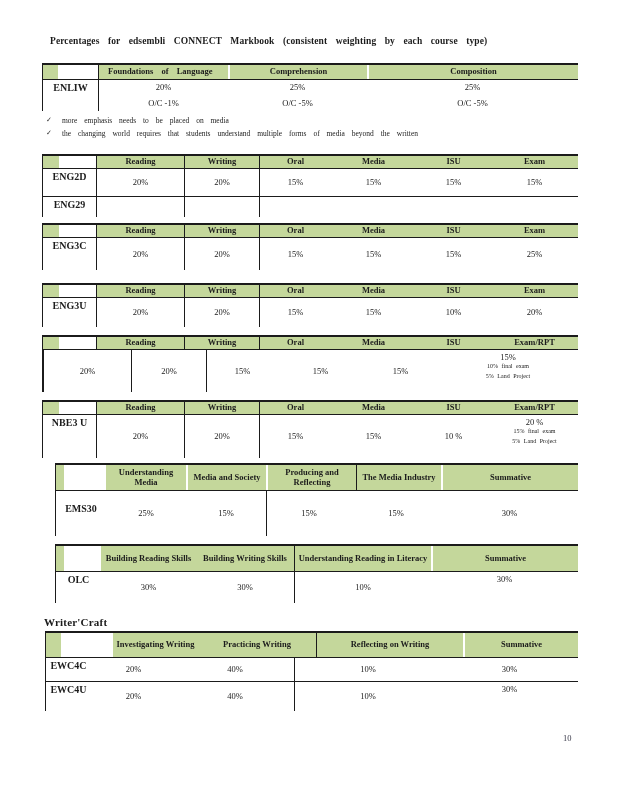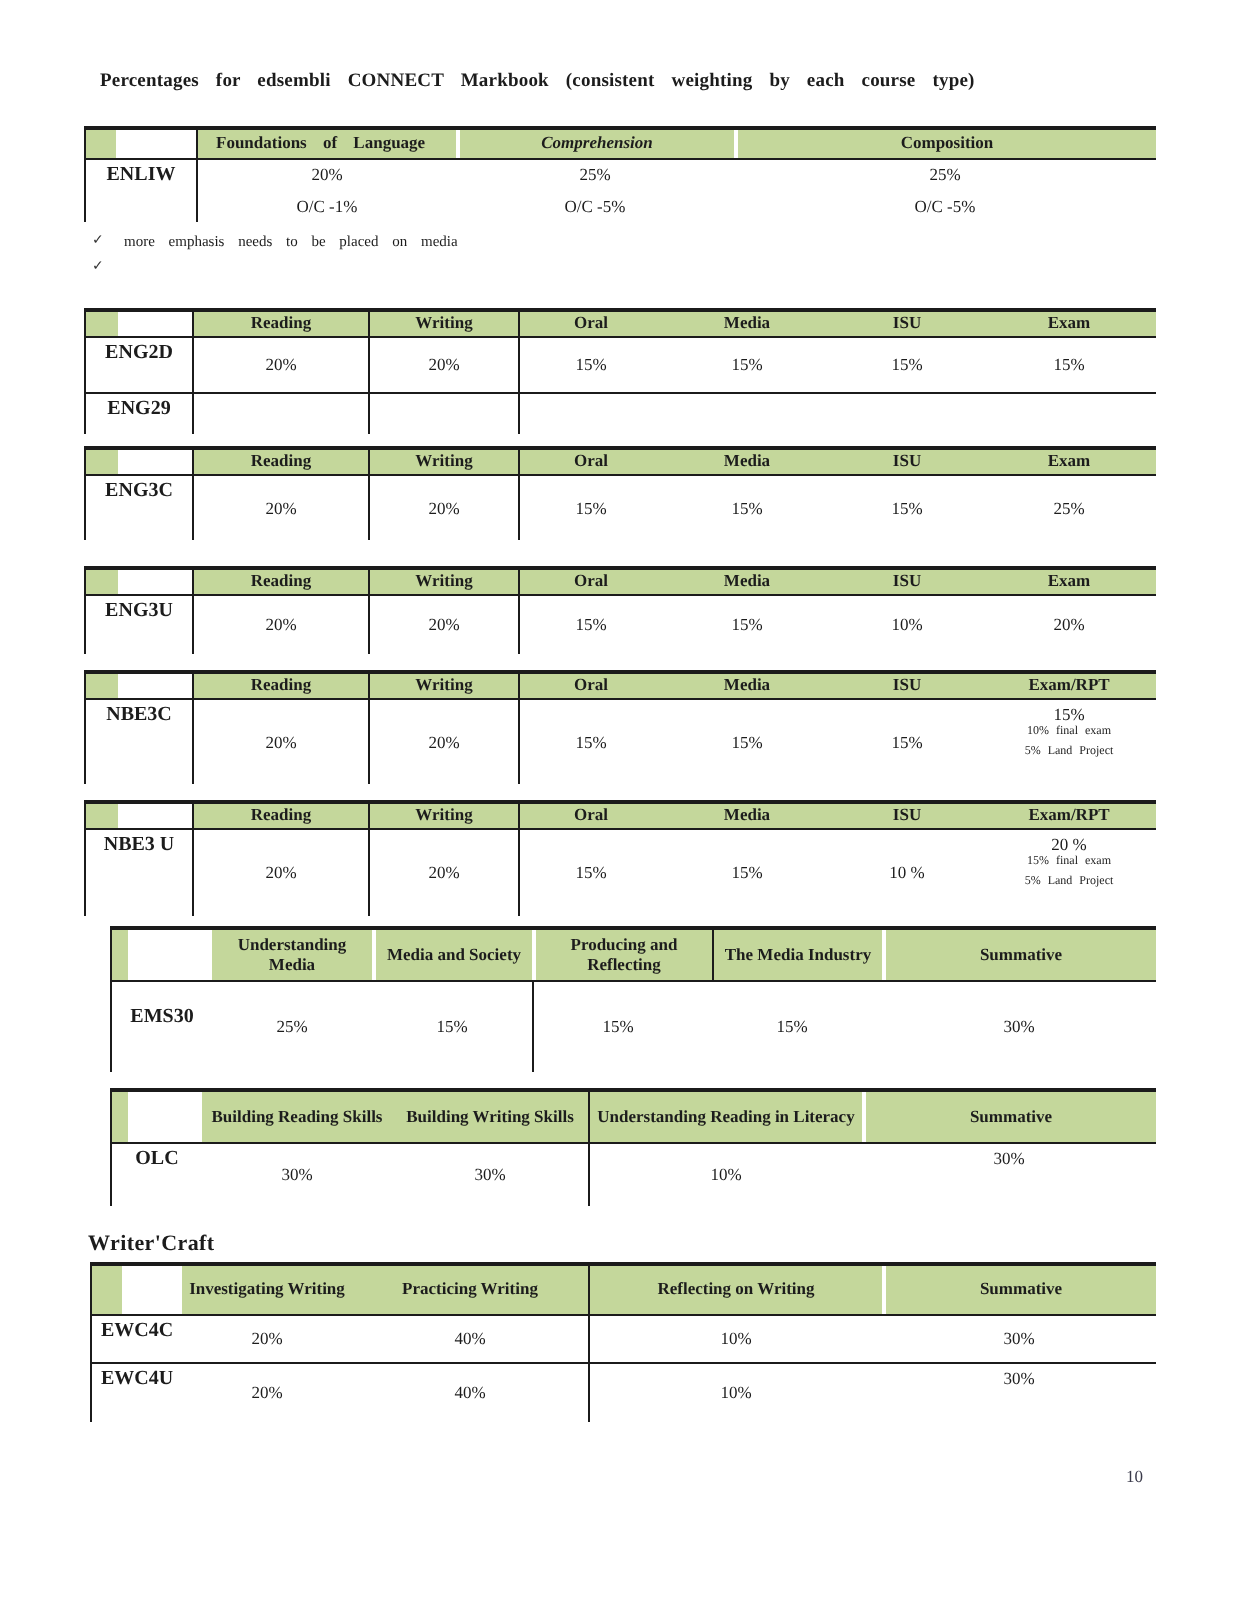--- a/index.html
+++ b/index.html
@@ -35,21 +35,21 @@
 <body>
 
 <div class="title">Percentages for edsembli CONNECT Markbook (consistent weighting by each course type)</div>
 
 <div class="tbl" style="margin: 17px 0px 0px 42px; width: 536px;">
     <div class="thead" style="height: 15px;">
       <div class="tlabel-h" style="width: 55px;">
         <div class="stub" style="width: 15px;"></div>
       </div>
       <div class="hcell line ws hleft" style="width: 130px;">Foundations of Language</div>
-      <div class="hcell gap" style="width: 139px; font-style: italic;">Comprehension</div>
+      <div class="hcell gap" style="width: 139px;">Comprehension</div>
       <div class="hcell gap" style="flex: 1 1 0%;">Composition</div>
     </div>
     <div class="trow" style="height: 15px;">
       <div class="tlabel" style="width: 55px;">ENLIW</div>
       <div class="tcell line" style="width: 130px;">
         <span>20%</span>
       </div>
       <div class="tcell" style="width: 139px;">
         <span>25%</span>
       </div>
@@ -71,20 +71,21 @@
     </div>
   </div>
 
 <div class="notes">
   <div class="note">
     <span class="check">✓</span>
     <span>more emphasis needs to be placed on media</span>
   </div>
   <div class="note">
     <span class="check">✓</span>
+    <span>the changing world requires that students understand multiple forms of media beyond the written</span>
   </div>
 </div>
 
 <div class="tbl" style="margin: 15px 0px 0px 42px; width: 536px;">
     <div class="thead" style="height: 13px;">
       <div class="tlabel-h" style="width: 53px;">
         <div class="stub" style="width: 16px;"></div>
       </div>
       <div class="hcell line" style="width: 88px;">Reading</div>
       <div class="hcell line" style="width: 75px;">Writing</div>
@@ -198,21 +199,20 @@
         <div class="stub" style="width: 16px;"></div>
       </div>
       <div class="hcell line" style="width: 88px;">Reading</div>
       <div class="hcell line" style="width: 75px;">Writing</div>
       <div class="hcell line" style="width: 72px;">Oral</div>
       <div class="hcell" style="width: 85px;">Media</div>
       <div class="hcell" style="width: 75px;">ISU</div>
       <div class="hcell" style="flex: 1 1 0%;">Exam/RPT</div>
     </div>
     <div class="trow" style="height: 42px;">
-      <div class="tlabel" style="width: 53px;">NBE3C</div>
       <div class="tcell line" style="width: 88px;">
         <span>20%</span>
       </div>
       <div class="tcell line" style="width: 75px;">
         <span>20%</span>
       </div>
       <div class="tcell line" style="width: 72px;">
         <span>15%</span>
       </div>
       <div class="tcell" style="width: 85px;">
@@ -321,21 +321,21 @@
     </div>
   </div>
 
 <div class="section-heading">Writer'Craft</div>
 
 <div class="tbl" style="margin: 2px 0px 0px 45px; width: 533px;">
     <div class="thead" style="height: 25px;">
       <div class="tlabel-h" style="width: 45px;">
         <div class="stub" style="width: 15px;"></div>
       </div>
-      <div class="hcell" style="width: 85px;">Investigating Writing</div>
+      <div class="hcell" style="width: 85px; margin-left: 22px;">Investigating Writing</div>
       <div class="hcell" style="width: 118px;">Practicing Writing</div>
       <div class="hcell line" style="width: 147px;">Reflecting on Writing</div>
       <div class="hcell gap" style="flex: 1 1 0%;">Summative</div>
     </div>
     <div class="trow divider" style="height: 24px;">
       <div class="tlabel" style="width: 45px;">EWC4C</div>
       <div class="tcell" style="width: 85px;">
         <span>20%</span>
       </div>
       <div class="tcell" style="width: 118px;">

